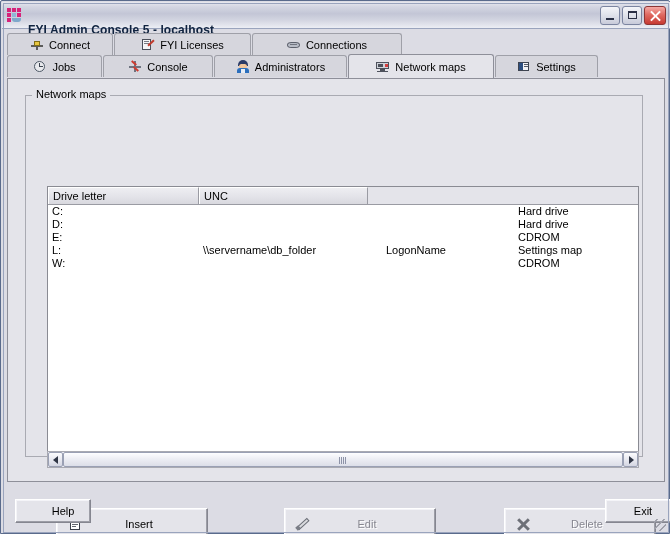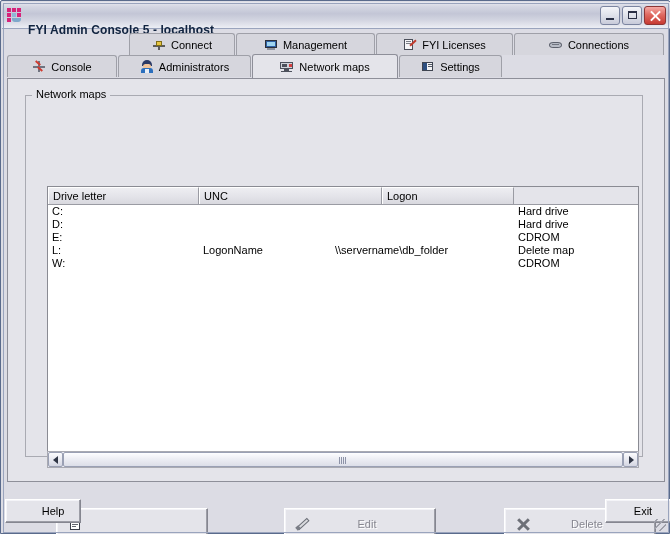--- a/index.html
+++ b/index.html
@@ -120,21 +120,21 @@
     width: 658px;
     height: 46px;
   }
   .tabrow {
     position: absolute;
     left: 0;
     height: 22px;
     width: 658px;
     display: flex;
   }
-  .tabrow.row1 { top: 0; justify-content: flex-end; }
+  .tabrow.row1 { top: 0; }
   .tabrow.row2 { top: 22px; }
   .tab {
     box-sizing: border-box;
     height: 22px;
     background: #d6d6dd;
     border: 1px solid #9fa0a8;
     border-bottom: none;
     border-radius: 3px 3px 0 0;
     display: flex;
     align-items: center;
@@ -341,21 +341,21 @@
   #btn-edit   { left: 276px; }
   #btn-delete { left: 496px; }
 
   
   .footer-btn {
     position: absolute;
     top: 498px;
     width: 76px;
     height: 24px;
   }
-  #btn-help { left: 4px; padding-left: 20px; }
+  #btn-help { left: 14px; padding-left: 20px; }
   #btn-exit { left: 604px; }
   .footer-btn .btn-label { padding-left: 0; }
 
   .resize-grip {
     position: absolute;
     right: 3px; bottom: 2px;
     width: 12px; height: 12px;
     background:
       repeating-linear-gradient(135deg,
         transparent 0 2px, #9fa0aa 2px 3px, transparent 3px 5px);
@@ -396,47 +396,47 @@
 
     <div class="tabrow row1">
       <div class="tab" style="width:106px">
         <span class="tab-ico">
           <span style="left:1px;top:7px;width:12px;height:2px;background:#5b5b5b;"></span>
           <span style="left:4px;top:3px;width:6px;height:5px;background:#e8c640;border:1px solid #806e17;box-sizing:border-box;"></span>
           <span style="left:6px;top:9px;width:2px;height:3px;background:#5b5b5b;"></span>
         </span>
         <span>Connect</span>
       </div>
-      <div class="tab" style="width:139px">
-        <span class="tab-ico">
-          <span style="left:1px;top:2px;width:12px;height:8px;background:#2e5fa3;border:1px solid #2b2f38;box-sizing:border-box;"></span>
-          <span style="left:3px;top:4px;width:8px;height:4px;background:#9fd4ef;"></span>
-          <span style="left:3px;top:10px;width:8px;height:2px;background:#8e919b;"></span>
-        </span>
-        <span>Management</span>
-      </div>
       <div class="tab" style="width:137px">
         <span class="tab-ico">
           <span style="left:1px;top:1px;width:9px;height:11px;background:#f5f5f7;border:1px solid #4b4f5a;box-sizing:border-box;"></span>
           <span style="left:3px;top:3px;width:5px;height:1px;background:#7a7d86;"></span>
           <span style="left:3px;top:5px;width:5px;height:1px;background:#7a7d86;"></span>
           <span style="left:6px;top:4px;width:8px;height:2px;background:#c0392b;transform:rotate(-42deg);"></span>
         </span>
         <span>FYI Licenses</span>
       </div>
       <div class="tab" style="width:150px">
         <span class="tab-ico">
           <span style="left:0;top:4px;width:13px;height:6px;background:#b8bcc6;border:1px solid #5c606c;box-sizing:border-box;border-radius:6px/4px;"></span>
           <span style="left:3px;top:6px;width:7px;height:1px;background:#70747f;"></span>
         </span>
         <span>Connections</span>
       </div>
     </div>
 
     <div class="tabrow row2">
+      <div class="tab" style="width:95px">
+        <span class="tab-ico">
+          <span style="left:1px;top:1px;width:11px;height:11px;border:1px solid #4d5866;border-radius:50%;box-sizing:border-box;background:#e9eaee;"></span>
+          <span style="left:6px;top:3px;width:1px;height:4px;background:#3c4450;"></span>
+          <span style="left:6px;top:6px;width:4px;height:1px;background:#3c4450;"></span>
+        </span>
+        <span>Jobs</span>
+      </div>
       <div class="tab" style="width:110px">
         <span class="tab-ico">
           <span style="left:1px;top:6px;width:12px;height:2px;background:#6f7480;"></span>
           <span style="left:6px;top:1px;width:2px;height:11px;background:#6f7480;"></span>
           <span style="left:3px;top:2px;width:6px;height:2px;background:#cf3b2f;transform:rotate(40deg);"></span>
           <span style="left:5px;top:8px;width:6px;height:2px;background:#cf3b2f;transform:rotate(40deg);"></span>
         </span>
         <span>Console</span>
       </div>
       <div class="tab" style="width:133px">
@@ -470,22 +470,21 @@
     </div>
   </div>
 
   <div class="client">
     <div class="groupbox"></div>
     <div class="groupbox-title">Network maps</div>
 
     <div class="listview">
       <div class="lv-header">
         <div class="lv-th" style="width:151px">Drive letter</div>
-        <div class="lv-th" style="width:183px">UNC</div>
-        <div class="lv-th" style="width:132px">Logon</div>
+        <div class="lv-th" style="width:169px">UNC</div>
       </div>
       <div class="lv-body">
 
         <div class="lv-row">
           <div class="lv-td" style="width:151px">C:</div>
           <div class="lv-td" style="width:183px"></div>
           <div class="lv-td" style="width:132px"></div>
           <div class="lv-td" style="width:124px">Hard drive</div>
         </div>
 
@@ -498,23 +497,23 @@
 
         <div class="lv-row">
           <div class="lv-td" style="width:151px">E:</div>
           <div class="lv-td" style="width:183px"></div>
           <div class="lv-td" style="width:132px"></div>
           <div class="lv-td" style="width:124px">CDROM</div>
         </div>
 
         <div class="lv-row">
           <div class="lv-td" style="width:151px">L:</div>
+          <div class="lv-td" style="width:183px">\\servername\db_folder</div>
           <div class="lv-td" style="width:132px">LogonName</div>
-          <div class="lv-td" style="width:183px">\\servername\db_folder</div>
-          <div class="lv-td" style="width:124px">Delete map</div>
+          <div class="lv-td" style="width:124px">Settings map</div>
         </div>
 
         <div class="lv-row">
           <div class="lv-td" style="width:151px">W:</div>
           <div class="lv-td" style="width:183px"></div>
           <div class="lv-td" style="width:132px"></div>
           <div class="lv-td" style="width:124px">CDROM</div>
         </div>
 
       </div>
@@ -536,20 +535,21 @@
 
     <div class="btn actionbar-btn" id="btn-insert">
       <span class="btn-ico">
         <span style="left:3px;top:1px;width:10px;height:13px;background:#ffffff;border:1px solid #3b3f49;box-sizing:border-box;"></span>
         <span style="left:5px;top:4px;width:6px;height:1px;background:#63676f;"></span>
         <span style="left:5px;top:6px;width:6px;height:1px;background:#63676f;"></span>
         <span style="left:5px;top:8px;width:6px;height:1px;background:#63676f;"></span>
         <span style="left:5px;top:10px;width:4px;height:1px;background:#63676f;"></span>
         <span style="left:0;top:0;width:6px;height:6px;background:#f2e23c;clip-path:polygon(50% 0,62% 38%,100% 50%,62% 62%,50% 100%,38% 62%,0 50%,38% 38%);"></span>
       </span>
+      <span class="btn-label">Insert</span>
     </div>
 
     <div class="btn actionbar-btn disabled" id="btn-edit">
       <span class="btn-ico">
         <span style="left:1px;top:6px;width:14px;height:4px;background:#d9dade;border:1px solid #6c6f78;box-sizing:border-box;transform:rotate(-42deg);"></span>
         <span style="left:1px;top:10px;width:4px;height:4px;background:#7a7d86;transform:rotate(-42deg);"></span>
       </span>
       <span class="btn-label">Edit</span>
     </div>
 

